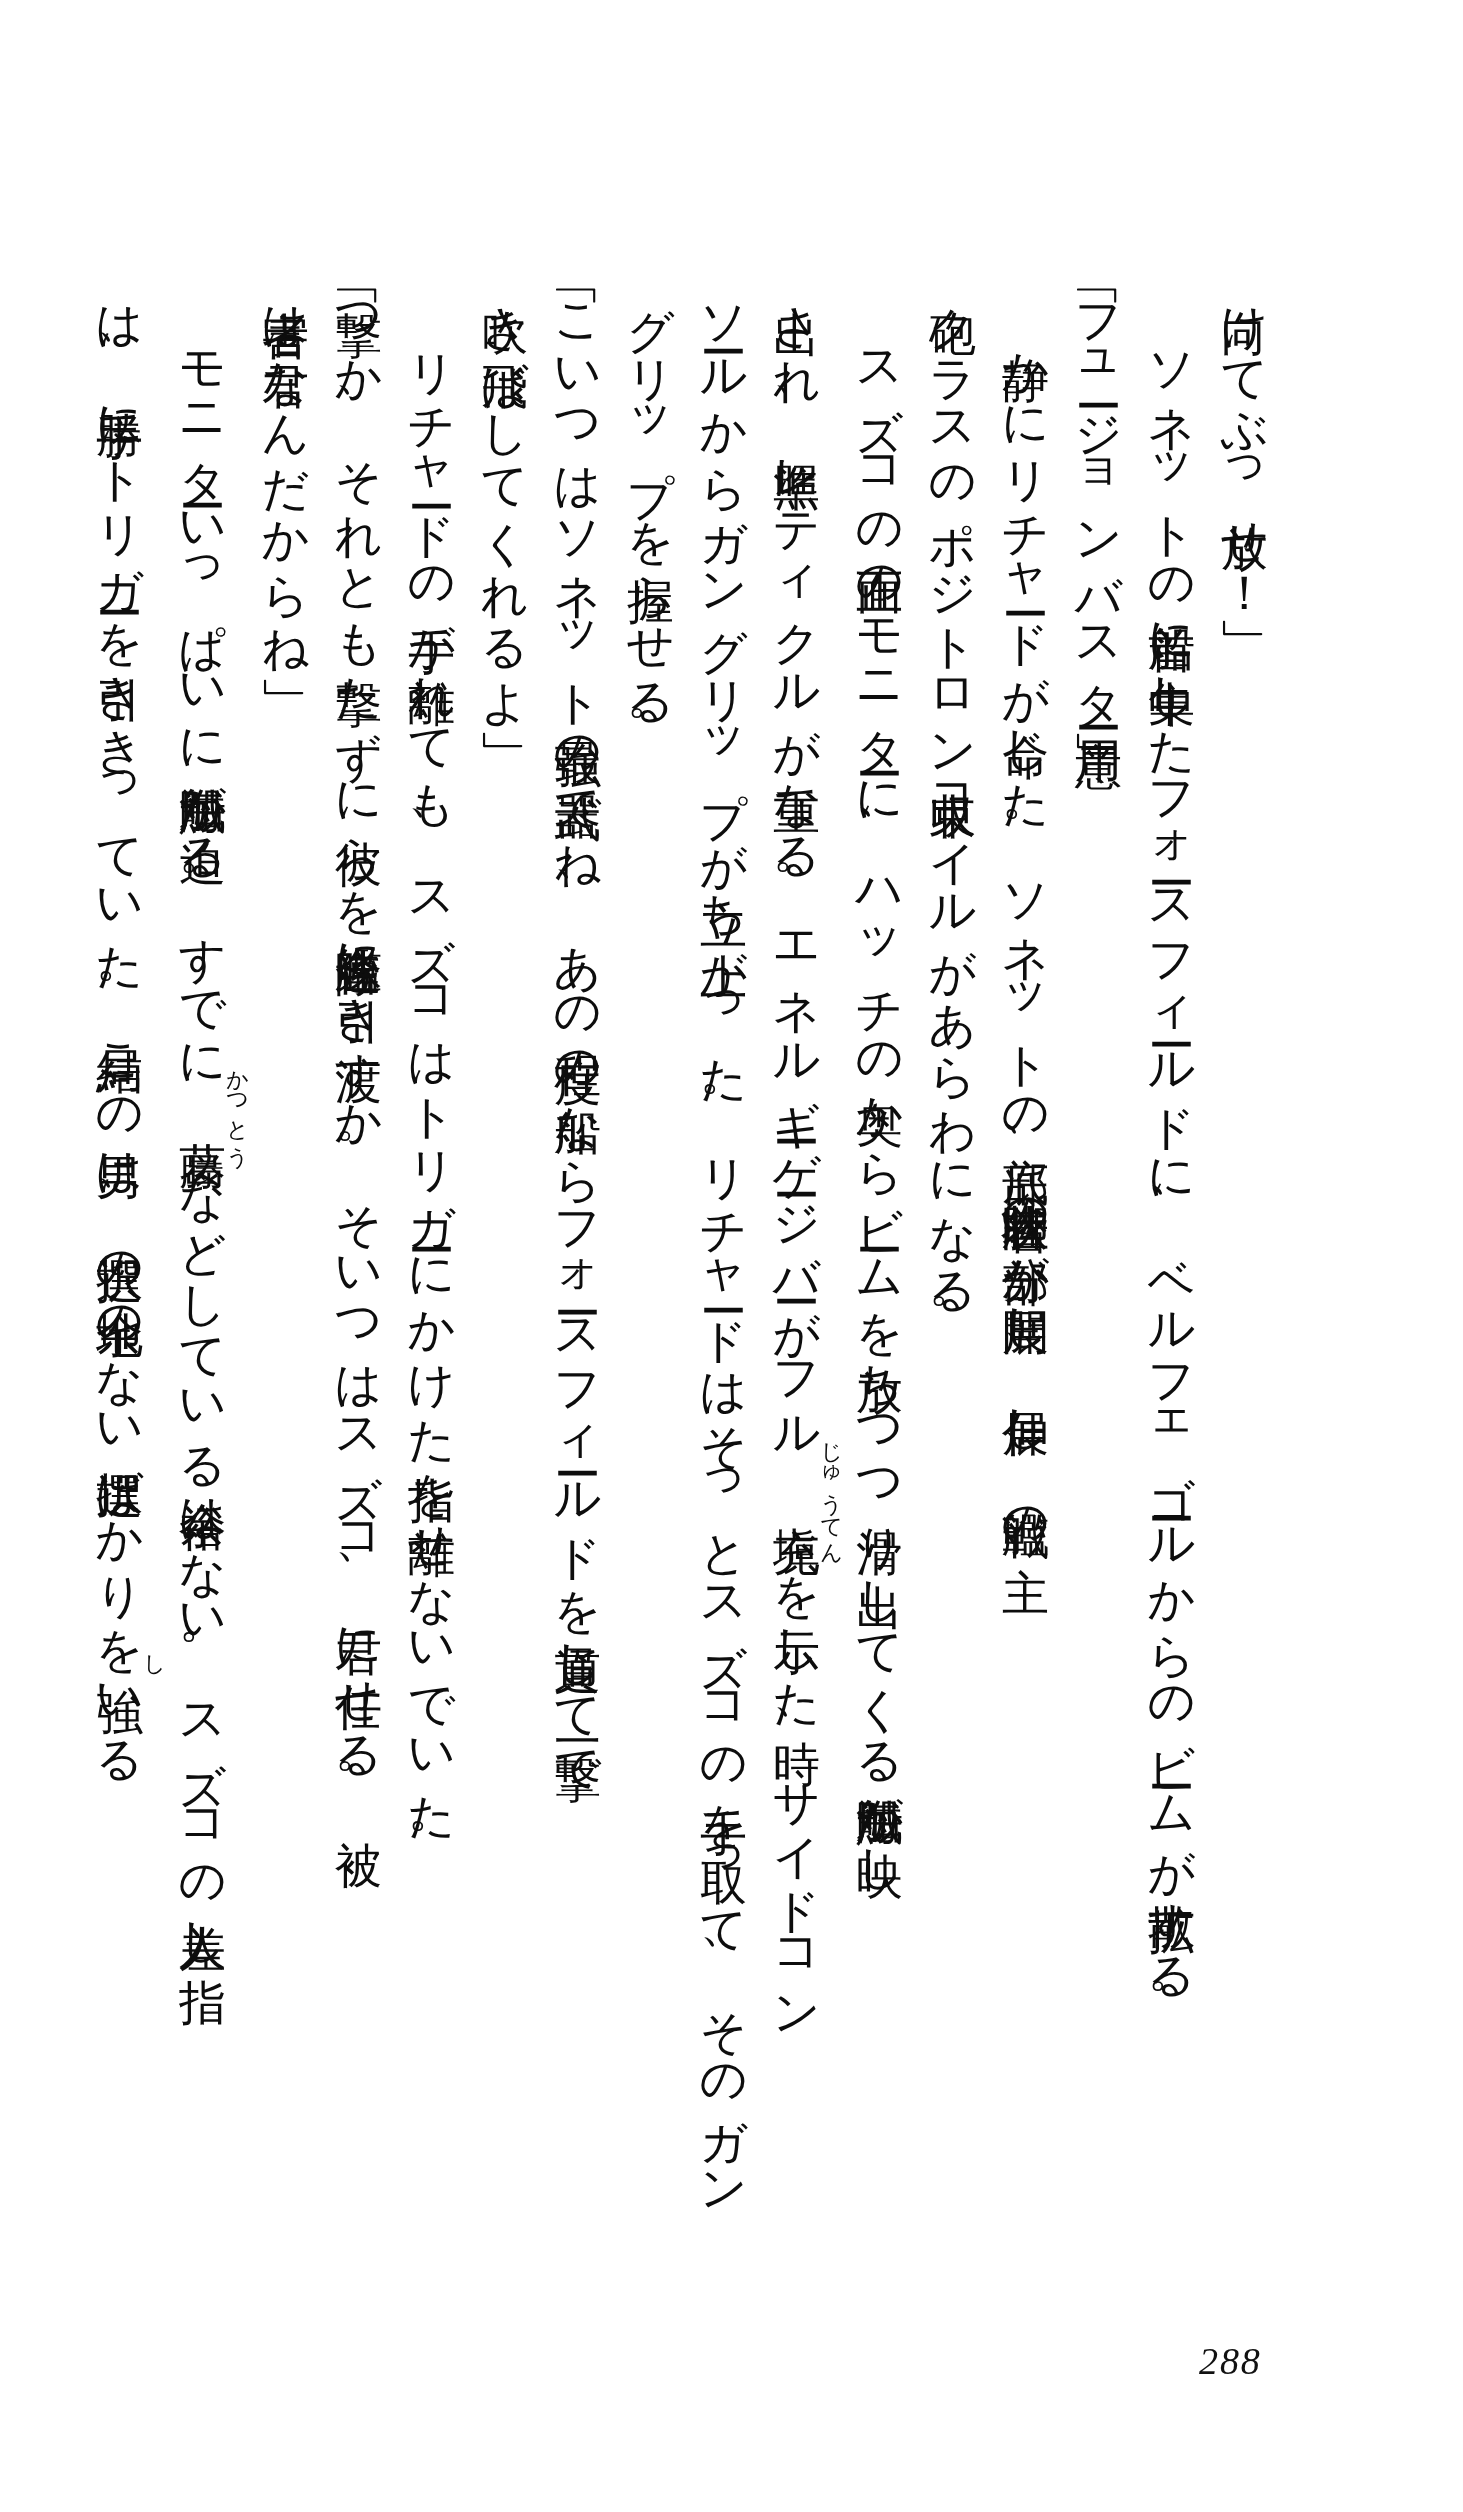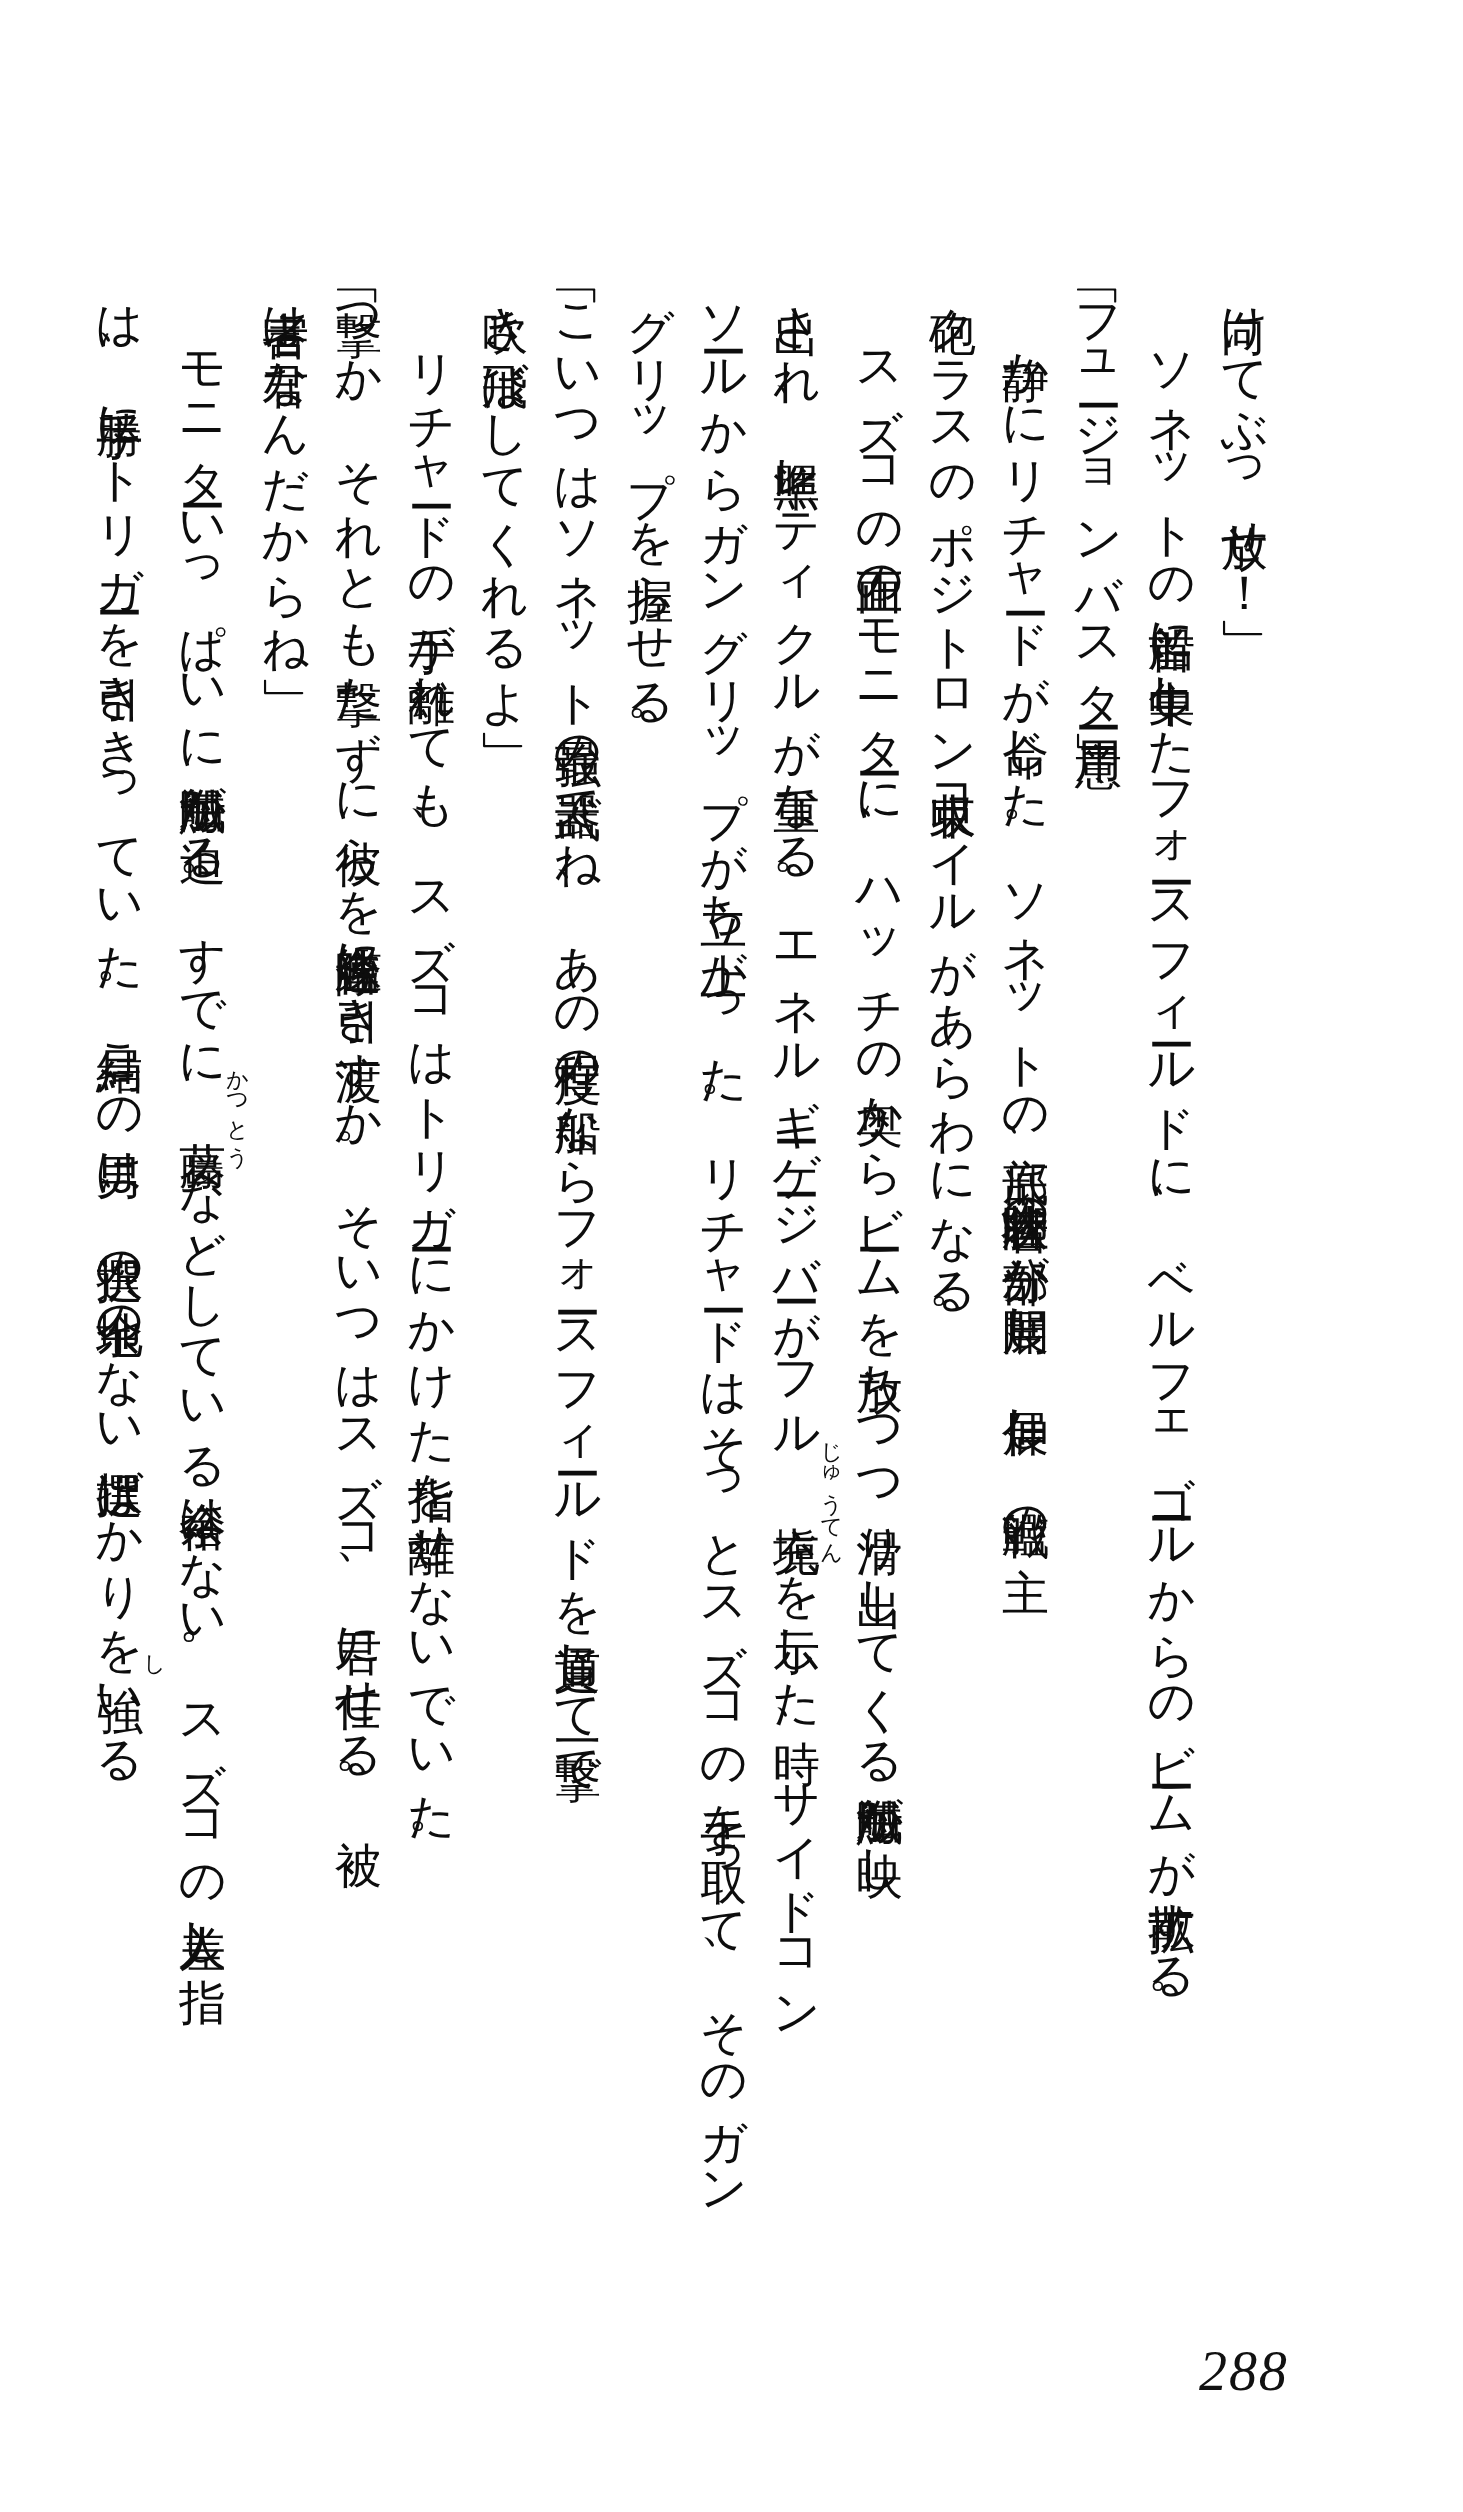--- a/index.html
+++ b/index.html
@@ -42,21 +42,21 @@
     font-family: "Liberation Serif", "DejaVu Serif", serif;
     font-size: 22px;
     letter-spacing: 0;
   }
   .page-number {
     position: absolute;
     left: 1199px;
     top: 2339px;
     font-family: "Liberation Serif", "DejaVu Serif", serif;
     font-style: italic;
-    font-size: 56px;
+    font-size: 38px;
     letter-spacing: 1.9px;
     color: #111111;
   }
 </style>
 </head>
 <body>
 
 <div class="page">
   <main class="text-block" id="text-block">
       <p class="col">向けてぶっ放せ！」</p>

